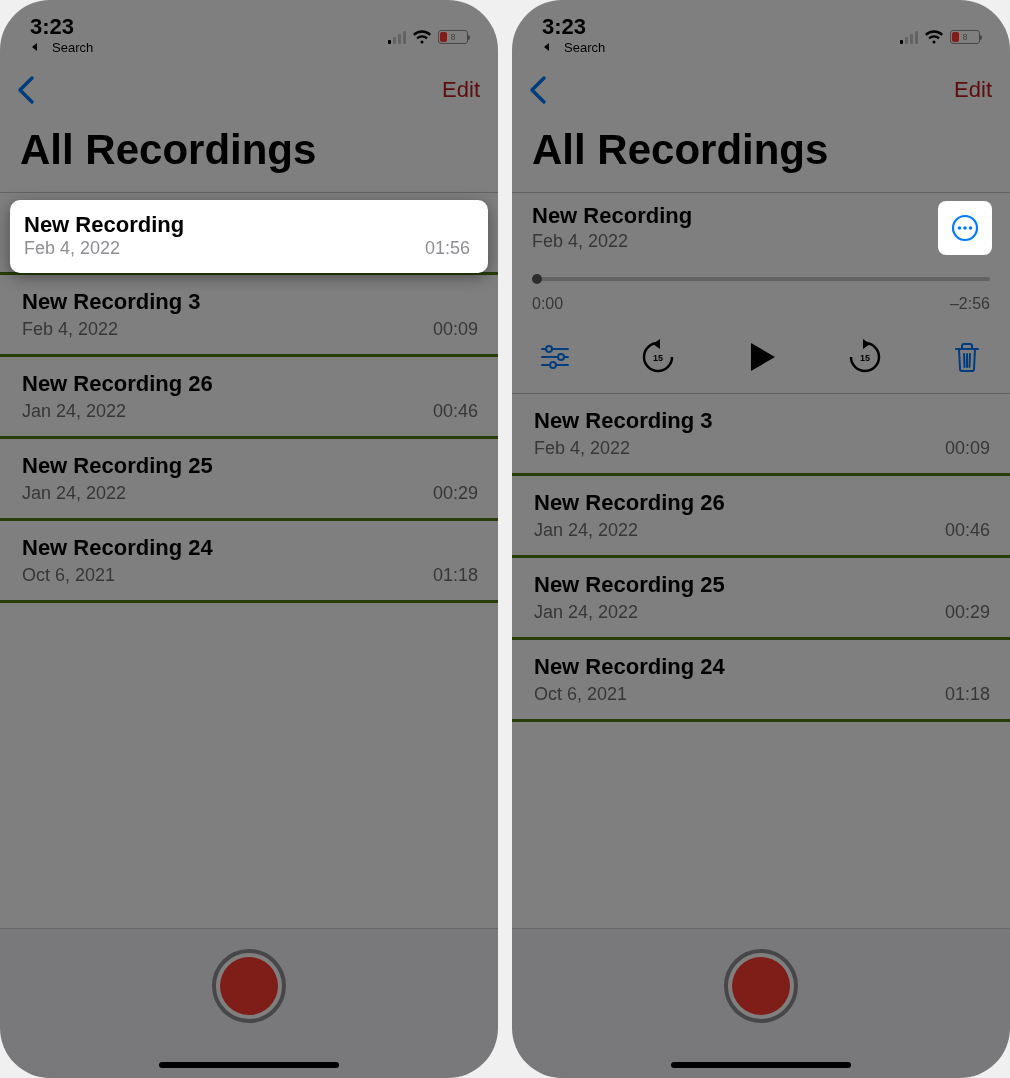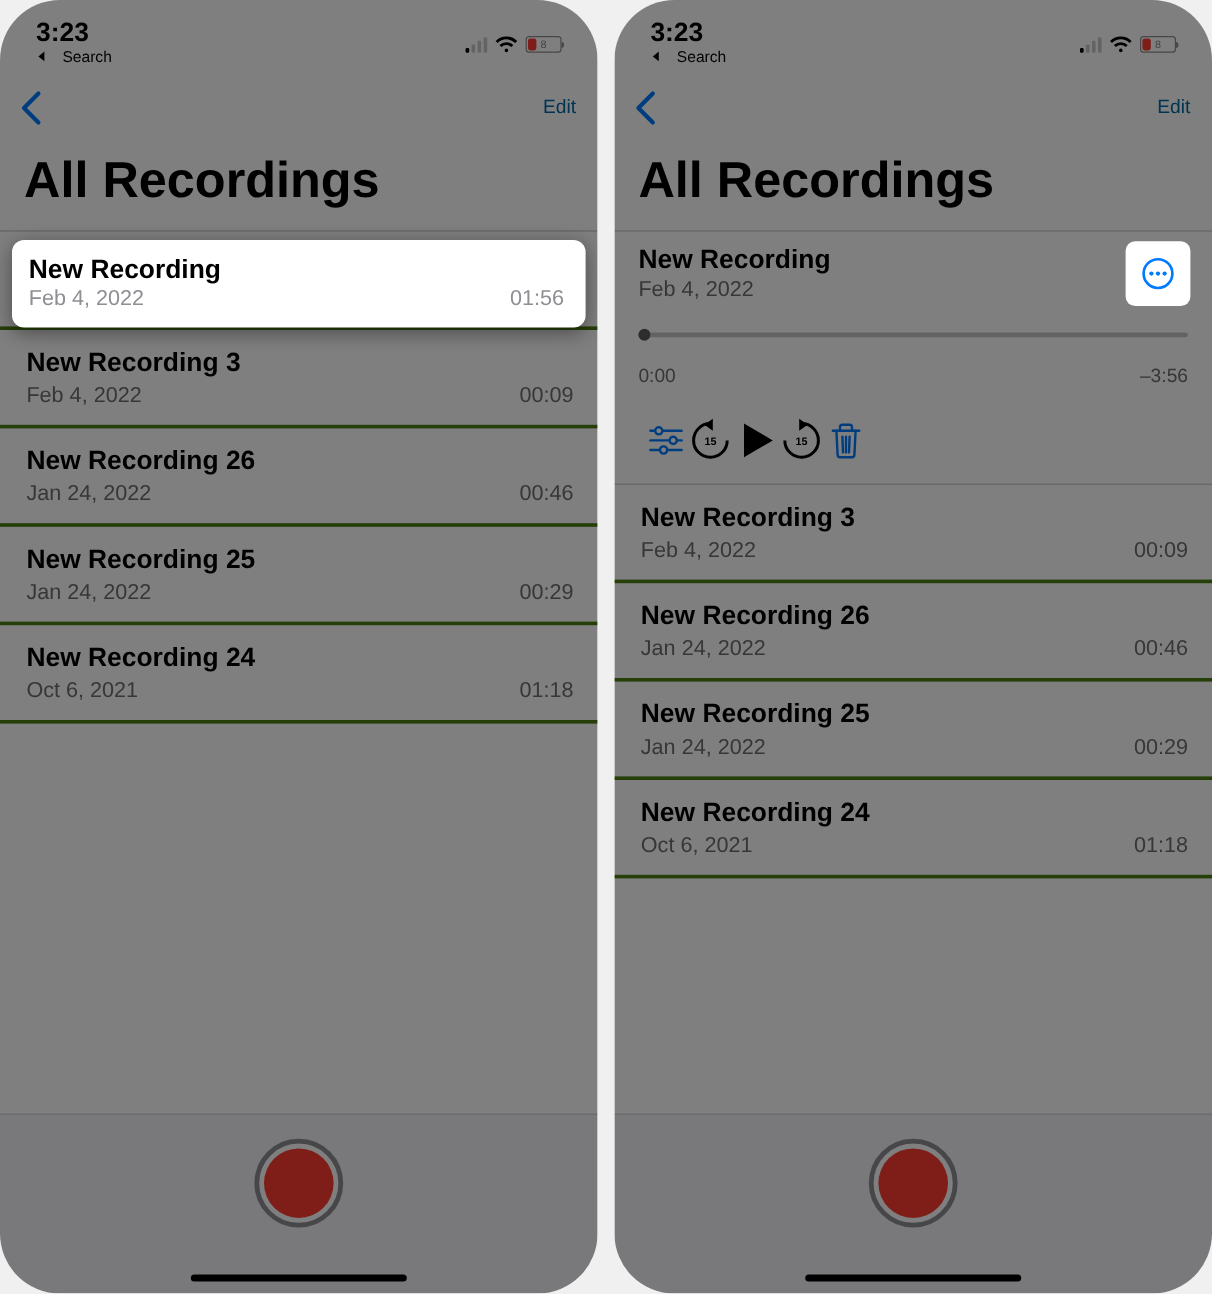--- a/index.html
+++ b/index.html
@@ -58,21 +58,21 @@
 
   
   .nav-row {
     display:flex;
     justify-content:space-between;
     align-items:center;
     padding:8px 18px 0 14px;
     height:56px;
   }
   .back-chevron{ width:26px; height:30px; }
-  .edit-btn{ font-size:16px; color:#0369a1; }
+  .edit-btn{ font-size:22px; color:#b91c1c; }
 
   .page-title{
     font-size:42px; font-weight:700; color:#000; padding:12px 20px 18px 20px;
   }
 
   .divider{ height:1px; background:#c6c6c8; margin:0; }
 
   
   .list{ }
   .row{
@@ -118,23 +118,23 @@
     box-shadow:0 0 0 2px rgba(255,255,255,1);
     z-index:60; position:relative;
   }
   .more-circle{ width:30px; height:30px; }
   .slider-track{
     height:4px; background:#c6c6c8; border-radius:2px; margin-top:24px; position:relative;
   }
   .slider-thumb{
     position:absolute; left:0; top:-3px; width:10px; height:10px; border-radius:50%; background:#5a5a5a;
   }
-  .time-row{ display:flex; justify-content:space-between; font-size:16px; color:#6e6e73; margin-top:24px;}
+  .time-row{ display:flex; justify-content:space-between; font-size:16px; color:#6e6e73; margin-top:14px;}
   .controls{
-    display:flex; justify-content:flex-start; align-items:center; margin-top:24px; padding:0 6px;
+    display:flex; justify-content:space-between; align-items:center; margin-top:24px; padding:0 6px;
   }
   .ctrl-icon{ width:34px; height:34px; }
   .ctrl-icon.big{ width:40px; height:40px; }
   .ctrl-icon.play{ width:36px; height:36px; }
   .skip-label{ font-size:9px; font-weight:700; fill:#000; }
 
   
   .record-bar{
     position:absolute; bottom:0; left:0; right:0;
     height:150px;
@@ -309,21 +309,21 @@
           <circle cx="15" cy="15" r="1.8" fill="#007aff"></circle>
           <circle cx="20.5" cy="15" r="1.8" fill="#007aff"></circle>
         </svg>
       </div>
     </div>
     <div class="slider-track">
       <div class="slider-thumb"></div>
     </div>
     <div class="time-row">
       <span>0:00</span>
-      <span>–3:56</span>
+      <span>–2:56</span>
     </div>
     <div class="controls">
       <svg class="ctrl-icon" viewBox="0 0 34 34">
         <g stroke="#007aff" stroke-width="2" stroke-linecap="round">
           <line x1="4" y1="9" x2="30" y2="9"></line>
             <circle cx="11" cy="9" r="3" fill="#fff"></circle>
           <line x1="4" y1="17" x2="30" y2="17"></line>
             <circle cx="23" cy="17" r="3" fill="#fff"></circle>
           <line x1="4" y1="25" x2="30" y2="25"></line>
             <circle cx="15" cy="25" r="3" fill="#fff"></circle>

